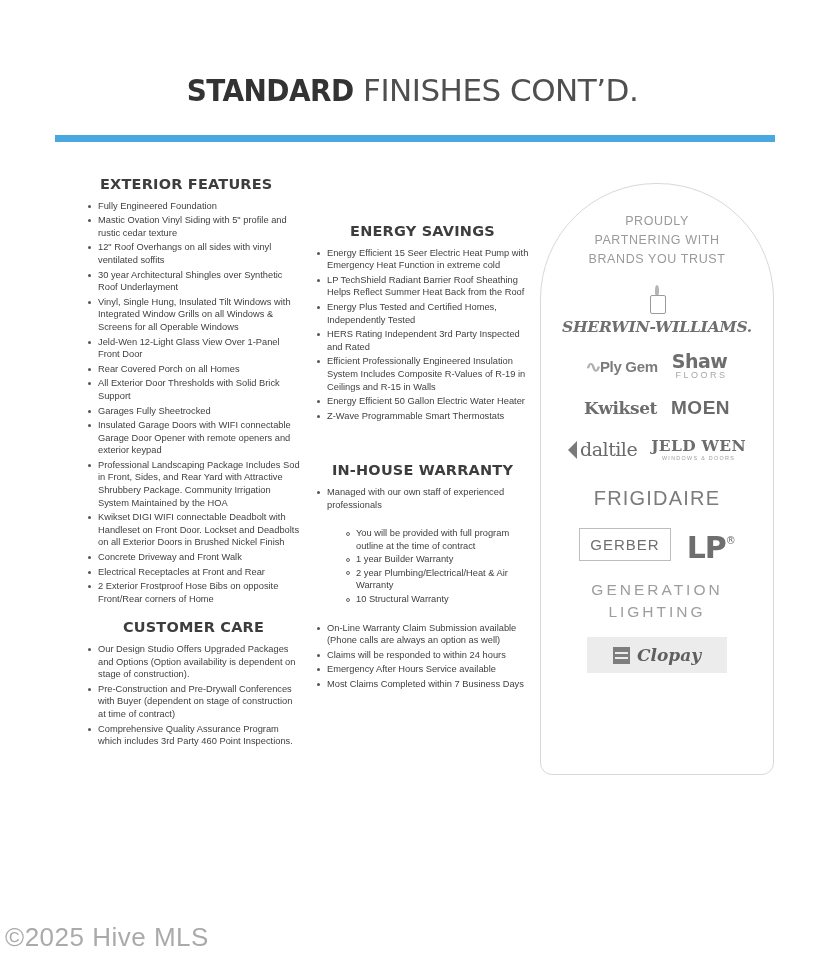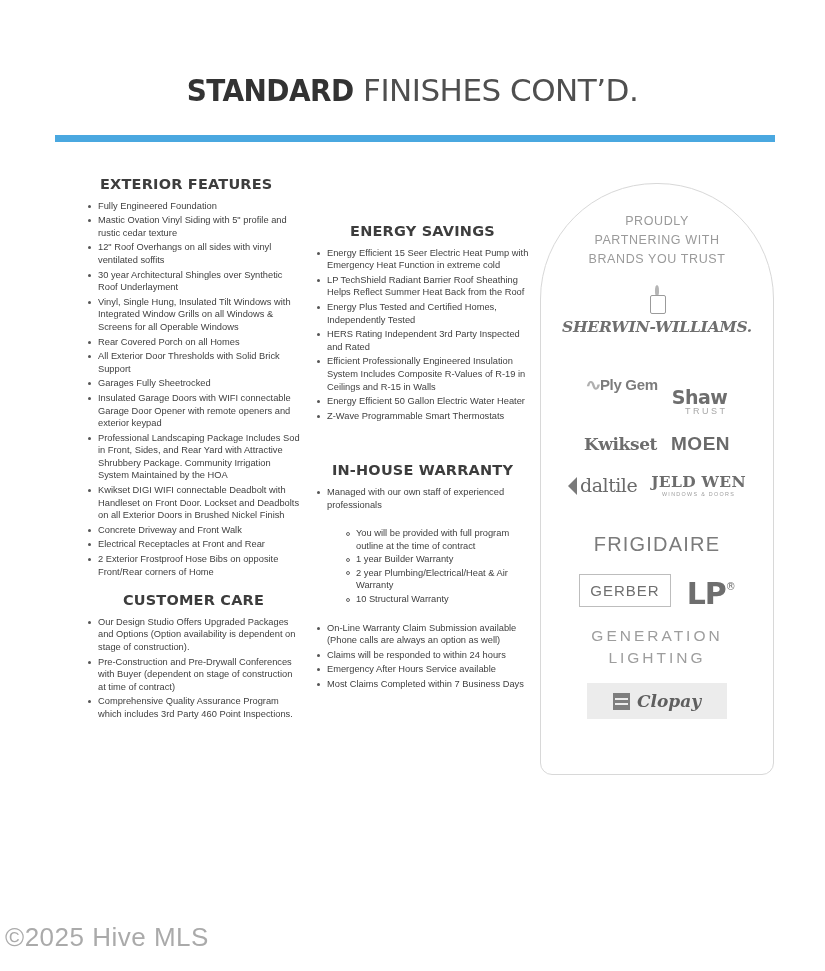--- a/index.html
+++ b/index.html
@@ -204,21 +204,20 @@
     margin-right: 1px;
   }
   .shaw-box { text-align: right; }
   .shaw {
     font-family: "DejaVu Sans", sans-serif;
     font-weight: bold;
     font-size: 19px;
     color: #6e6e6e;
     letter-spacing: -0.5px;
     line-height: 17px;
-    margin-top: 36px;
   }
   .shaw-sub {
     font-size: 9px;
     color: #a7a7a7;
     letter-spacing: 2.5px;
     text-align: right;
   }
 
   .kwikset {
     font-family: "DejaVu Serif", serif;
@@ -259,21 +258,21 @@
     color: #6d6d6d;
     letter-spacing: 0.3px;
   }
   .jeldwen .jw-sub {
     font-size: 5.4px;
     letter-spacing: 1.3px;
     color: #9d9d9d;
   }
   .frigidaire {
     text-align: center;
-    margin-top: 36px;
+    margin-top: 26px;
     font-family: "Liberation Sans", sans-serif;
     font-size: 20px;
     color: #7b7b7b;
     letter-spacing: 1.2px;
   }
   .gerber-lp {
     display: flex;
     align-items: center;
     justify-content: center;
     gap: 16px;
@@ -365,20 +364,21 @@
   <div class="rule"></div>
 
   <div class="col col-left">
     <div class="sec-head left-head">EXTERIOR FEATURES</div>
     <ul class="bullets">
       <li>Fully Engineered Foundation</li>
       <li>Mastic Ovation Vinyl Siding with 5" profile and rustic cedar texture</li>
       <li>12" Roof Overhangs on all sides with vinyl ventilated soffits</li>
       <li>30 year Architectural Shingles over Synthetic Roof Underlayment</li>
       <li>Vinyl, Single Hung, Insulated Tilt Windows with Integrated Window Grills on all Windows &amp; Screens for all Operable Windows</li>
+      <li>Jeld-Wen 12-Light Glass View Over 1-Panel Front Door</li>
       <li>Rear Covered Porch on all Homes</li>
       <li>All Exterior Door Thresholds with Solid Brick Support</li>
       <li>Garages Fully Sheetrocked</li>
       <li>Insulated Garage Doors with WIFI connectable Garage Door Opener with remote openers and exterior keypad</li>
       <li>Professional Landscaping Package Includes Sod in Front, Sides, and Rear Yard with Attractive Shrubbery Package. Community Irrigation System Maintained by the HOA</li>
       <li>Kwikset DIGI WIFI connectable Deadbolt with Handleset on Front Door. Lockset and Deadbolts on all Exterior Doors in Brushed Nickel Finish</li>
       <li>Concrete Driveway and Front Walk</li>
       <li>Electrical Receptacles at Front and Rear</li>
       <li>2 Exterior Frostproof Hose Bibs on opposite Front/Rear corners of Home</li>
     </ul>
@@ -435,21 +435,21 @@
         <div class="drip"></div>
         <div class="can"></div>
       </div>
       <div class="sw-text">SHERWIN-WILLIAMS.</div>
     </div>
 
     <div class="logo-line">
       <div class="plygem"><span class="swirl">∿</span><span>Ply Gem</span></div>
       <div class="shaw-box">
         <div class="shaw">Shaw</div>
-        <div class="shaw-sub">TRUST</div>
+        <div class="shaw-sub">FLOORS</div>
       </div>
     </div>
 
     <div class="logo-line">
       <div class="kwikset">Kwikset</div>
       <div class="moen">MOEN</div>
     </div>
 
     <div class="logo-line">
       <div class="daltile"><span class="tri"></span><span>daltile</span></div>

